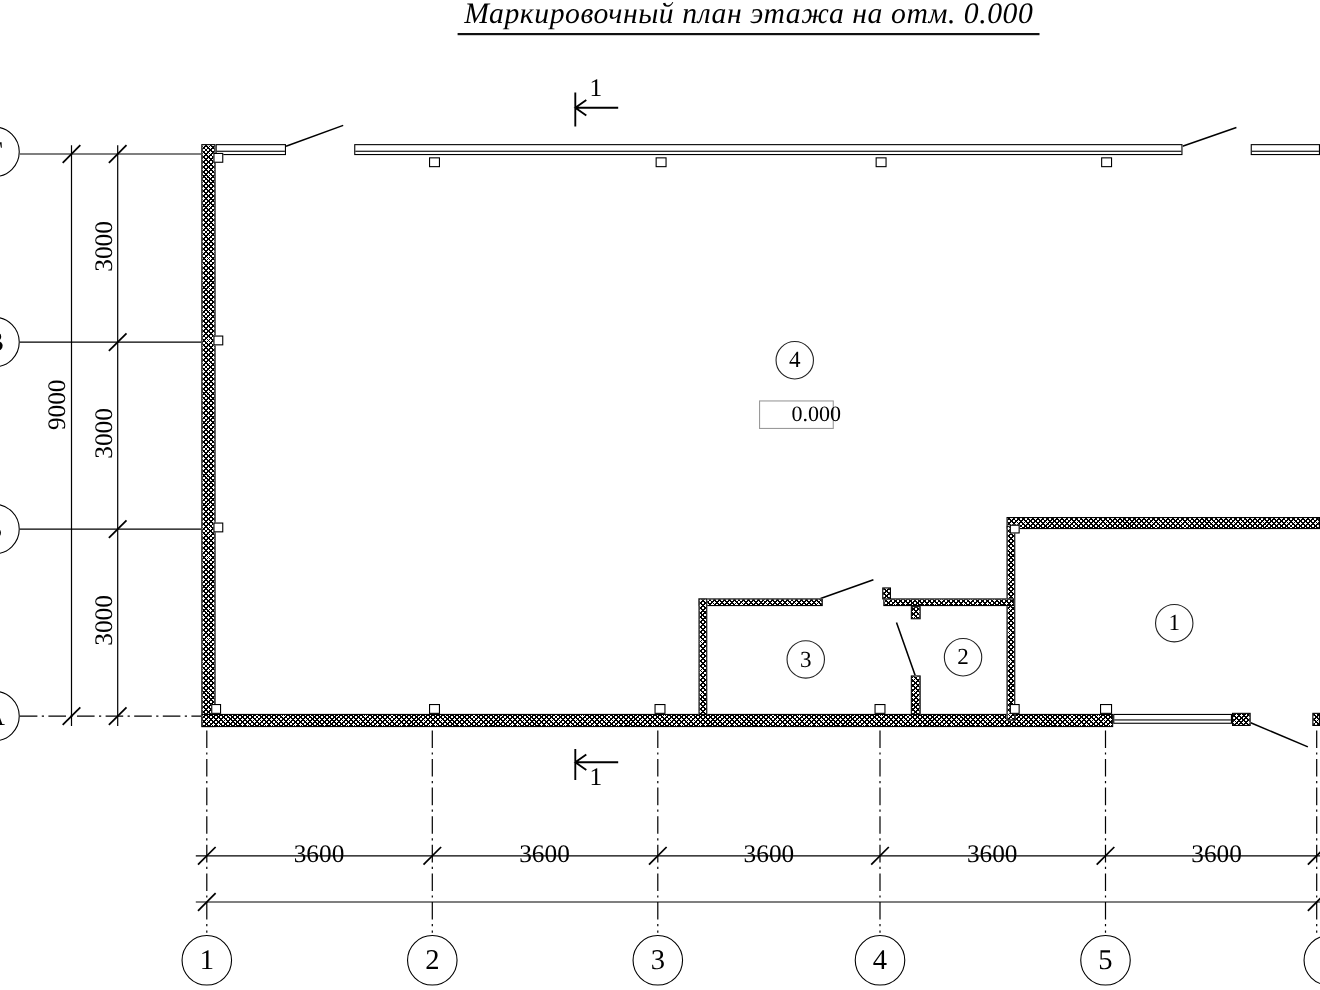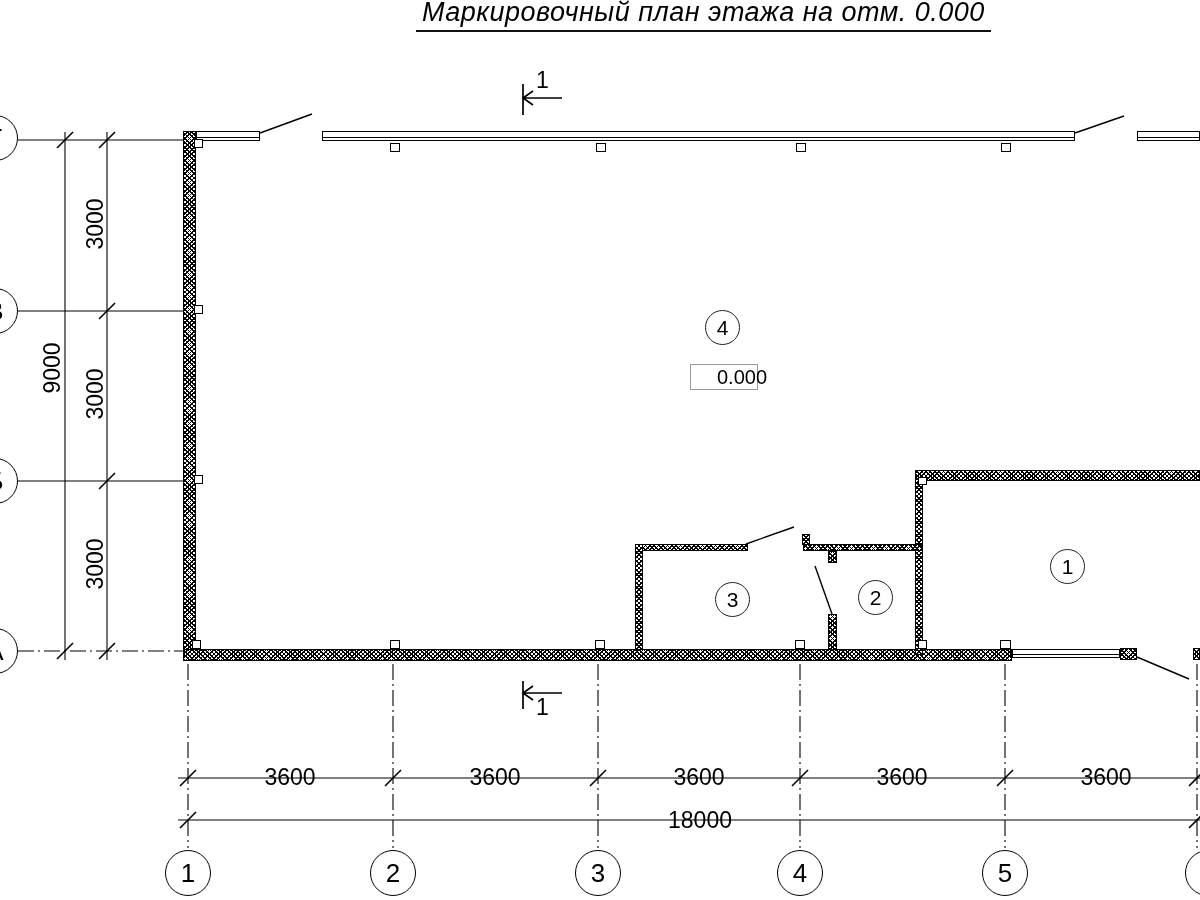--- a/index.html
+++ b/index.html
@@ -1,17 +1,17 @@
 <!DOCTYPE html>
 <html><head>
 <meta charset="utf-8">
 <style>
   html,body{margin:0;padding:0;background:#fff;}
   #stage{position:relative;width:1200px;height:900px;background:#fff;overflow:hidden;
-         font-family:Liberation Sans, sans-serif;color:#000;}
+         font-family:Liberation Serif, serif;color:#000;}
   svg{position:absolute;left:0;top:0;}
   .title{position:absolute;left:416px;top:-3px;font-size:27px;font-style:italic;
          letter-spacing:.5px;border-bottom:2px solid #111;padding:0 6px 2px 6px;white-space:nowrap;}
   .wall{position:absolute;box-sizing:border-box;border:1px solid #000;background-color:#fff;
         background-image:
           repeating-linear-gradient(45deg,#000 0,#000 1.2px,rgba(0,0,0,0) 1.2px,rgba(0,0,0,0) 3.1px),
           repeating-linear-gradient(-45deg,#000 0,#000 1.2px,rgba(0,0,0,0) 1.2px,rgba(0,0,0,0) 3.1px);}
   .band{position:absolute;box-sizing:border-box;height:10px;background-color:#fff;border:1.6px solid #000;
         background-image:linear-gradient(#000,#000);background-size:100% 1.2px;
         background-repeat:no-repeat;background-position:0 68%;z-index:3;}
@@ -147,21 +147,20 @@
     </div>
 
   <div class="seclbl" style="left:536px;top:67px;">1</div>
   <div class="seclbl" style="left:536px;top:694px;">1</div>
 
   <div class="dim" style="left:210px;top:750px;">3600</div>
   <div class="dim" style="left:415px;top:750px;">3600</div>
   <div class="dim" style="left:619px;top:750px;">3600</div>
   <div class="dim" style="left:822px;top:750px;">3600</div>
   <div class="dim" style="left:1026px;top:750px;">3600</div>
-  <div class="dim" style="left:620px;top:793px;">18000</div>
 
   <div class="vdim" style="left:95px;top:224px;">3000</div>
   <div class="vdim" style="left:95px;top:394px;">3000</div>
   <div class="vdim" style="left:95px;top:564px;">3000</div>
   <div class="vdim" style="left:52px;top:368px;">9000</div>
 
   <div class="axis-c" style="left:165px;top:850px;">
       <span>1</span>
     </div>
   <div class="axis-c" style="left:370px;top:850px;">

